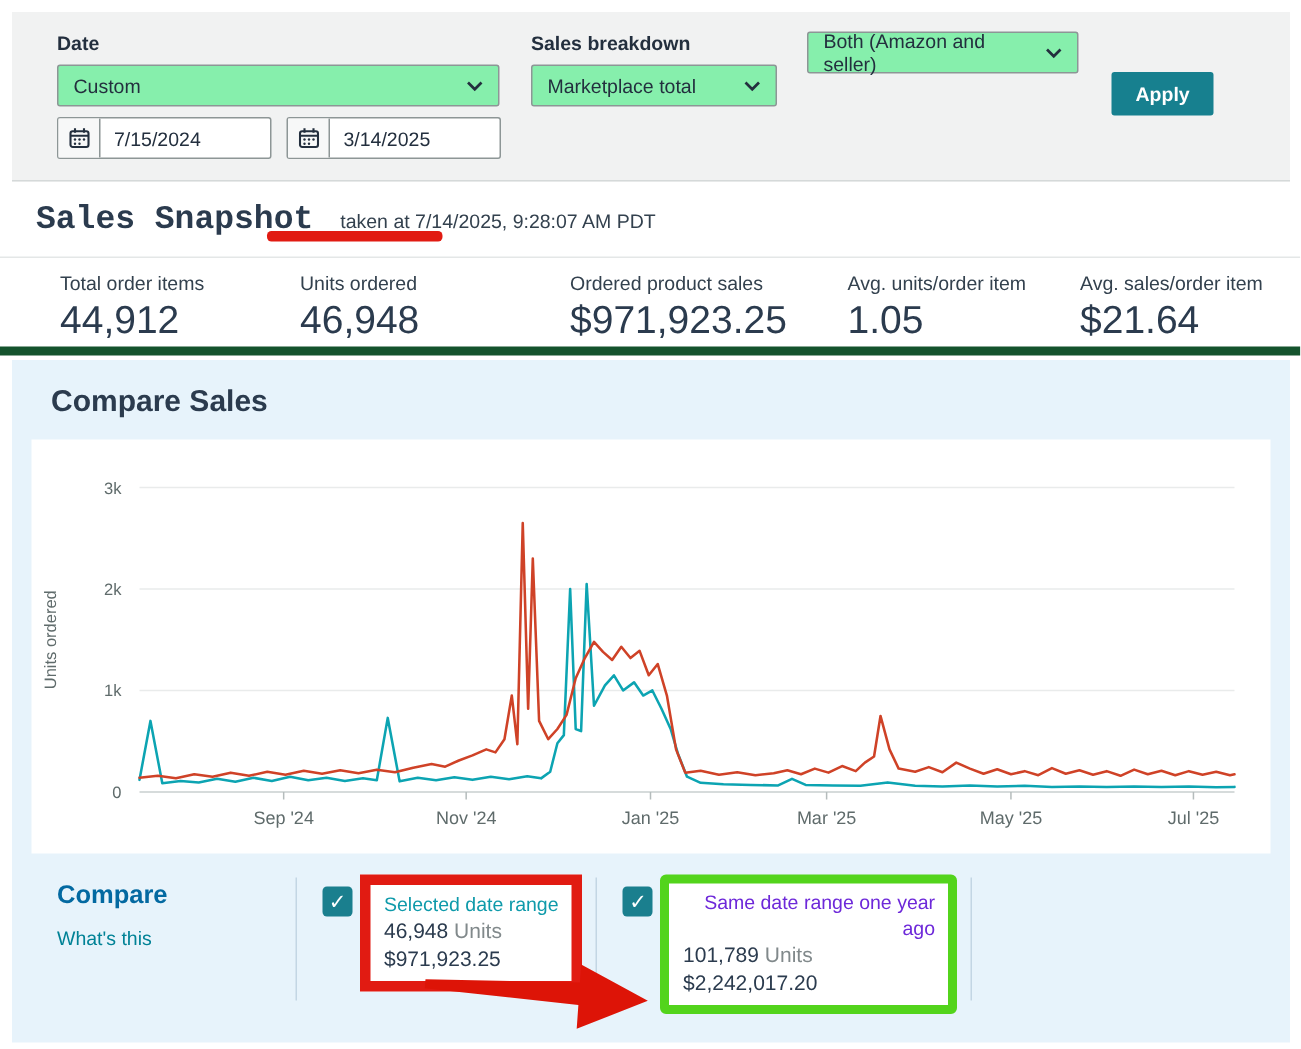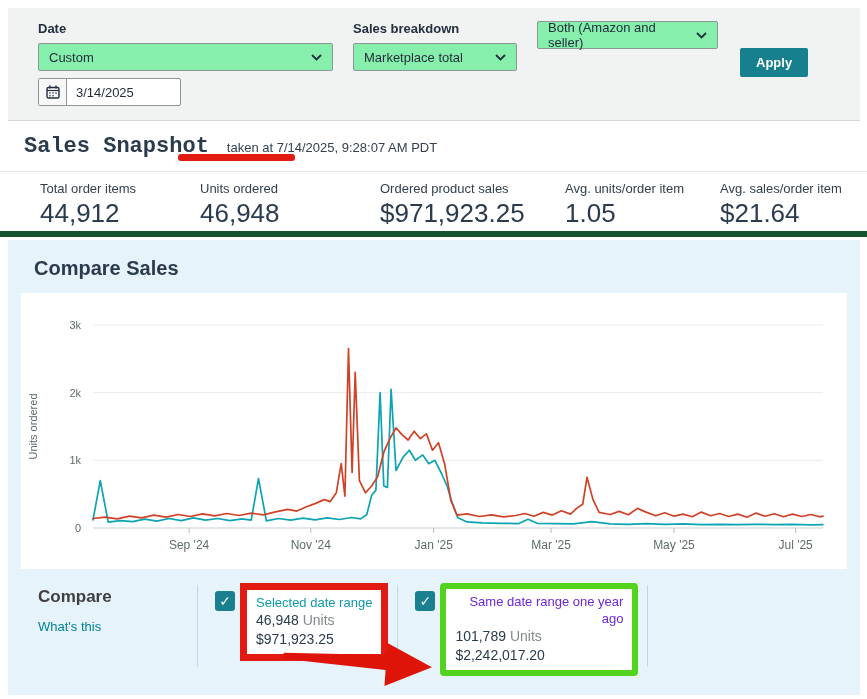--- a/index.html
+++ b/index.html
@@ -48,21 +48,21 @@
   .compare-section { position: absolute; left: 8px; top: 240px; width: 852px; height: 455px;
     background: #e7f3fb; }
   .compare-title { font-size: 20px; font-weight: bold; color: #2b3b4e; padding: 17px 0 13px 26px; }
   .chart-box { margin: 0 13px; background: #fff; height: 276px; padding-top: 6px; }
   .ytick, .xtick, .ylab { font-size: 11px; fill: #5f6b6b; }
   .xtick { font-size: 12px; }
 
   
   .legend-row { display: flex; align-items: flex-start; padding: 14px 0 0 30px; }
   .compare-col { width: 152px; padding-top: 4px; }
-  .compare-col-title { font-size: 17px; font-weight: bold; color: #404040; margin-bottom: 10px; }
+  .compare-col-title { font-size: 17px; font-weight: bold; color: #0369a1; margin-bottom: 10px; }
   .whats-this { font-size: 13px; color: #008296; cursor: pointer; }
   .vdiv { width: 1px; height: 82px; background: #c3d6e4; margin: 2px 7px 0 7px; }
   .legend-item { display: flex; align-items: flex-start; margin: 0 2px; }
   .checkbox { width: 20px; height: 20px; background: #1a7f8e; border-radius: 3px; color: #fff;
     font-size: 14px; display: flex; align-items: center; justify-content: center;
     margin: 8px 5px 0 8px; cursor: pointer; flex: 0 0 auto; }
   .annot-box { background: #fff; padding: 4px 9px 5px 9px; }
   .red-annot { border: 7px solid #e11b12; }
   .green-annot { border: 6px solid #53d41c; border-radius: 4px; }
   .li-label { font-size: 13px; line-height: 17px; text-align: right; }
@@ -85,20 +85,36 @@
   <div class="filter-panel">
     <div class="fcol">
       <div class="flabel">Date</div>
       <div class="select sel-date">
         <span>Custom</span>
         <svg class="chev" viewBox="0 0 11 7">
             <polyline points="1,1 5.5,5.5 10,1" fill="none" stroke="#232f3e" stroke-width="1.8"></polyline>
           </svg>
       </div>
       <div class="date-row">
+        <div class="date-input">
+          <span class="cal-btn">
+            <svg width="14" height="14" viewBox="0 0 14 14">
+                <rect x="1" y="2.5" width="12" height="10.5" rx="1.5" fill="none" stroke="#232f3e" stroke-width="1.4"></rect>
+                <line x1="4" y1="0.5" x2="4" y2="3.5" stroke="#232f3e" stroke-width="1.4"></line>
+                <line x1="10" y1="0.5" x2="10" y2="3.5" stroke="#232f3e" stroke-width="1.4"></line>
+                <line x1="1" y1="5.5" x2="13" y2="5.5" stroke="#232f3e" stroke-width="1.2"></line>
+                <circle cx="4" cy="8" r="0.8" fill="#232f3e"></circle>
+                <circle cx="7" cy="8" r="0.8" fill="#232f3e"></circle>
+                <circle cx="10" cy="8" r="0.8" fill="#232f3e"></circle>
+                <circle cx="4" cy="10.8" r="0.8" fill="#232f3e"></circle>
+                <circle cx="7" cy="10.8" r="0.8" fill="#232f3e"></circle>
+              </svg>
+          </span>
+          <span class="date-text">7/15/2024</span>
+        </div>
         <div class="date-input">
           <span class="cal-btn">
             <svg width="14" height="14" viewBox="0 0 14 14">
                 <rect x="1" y="2.5" width="12" height="10.5" rx="1.5" fill="none" stroke="#232f3e" stroke-width="1.4"></rect>
                 <line x1="4" y1="0.5" x2="4" y2="3.5" stroke="#232f3e" stroke-width="1.4"></line>
                 <line x1="10" y1="0.5" x2="10" y2="3.5" stroke="#232f3e" stroke-width="1.4"></line>
                 <line x1="1" y1="5.5" x2="13" y2="5.5" stroke="#232f3e" stroke-width="1.2"></line>
                 <circle cx="4" cy="8" r="0.8" fill="#232f3e"></circle>
                 <circle cx="7" cy="8" r="0.8" fill="#232f3e"></circle>
                 <circle cx="10" cy="8" r="0.8" fill="#232f3e"></circle>

